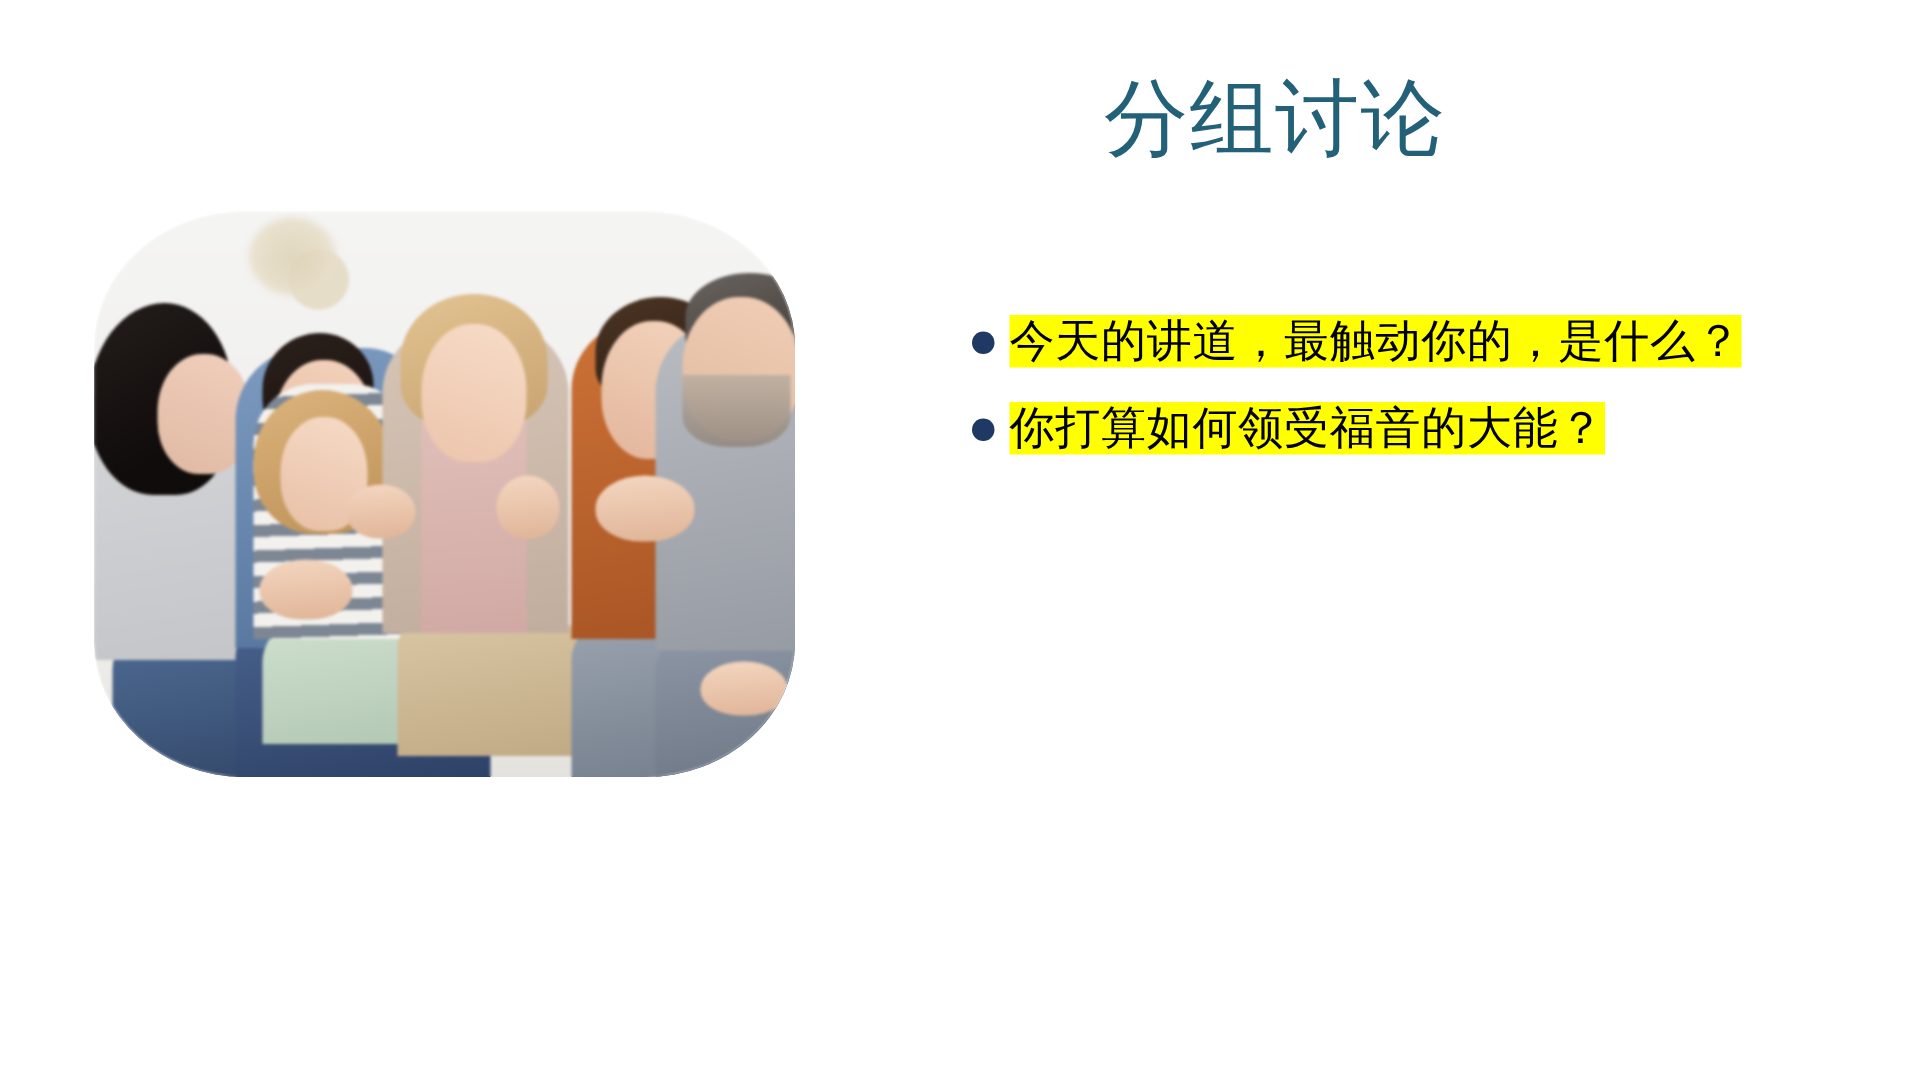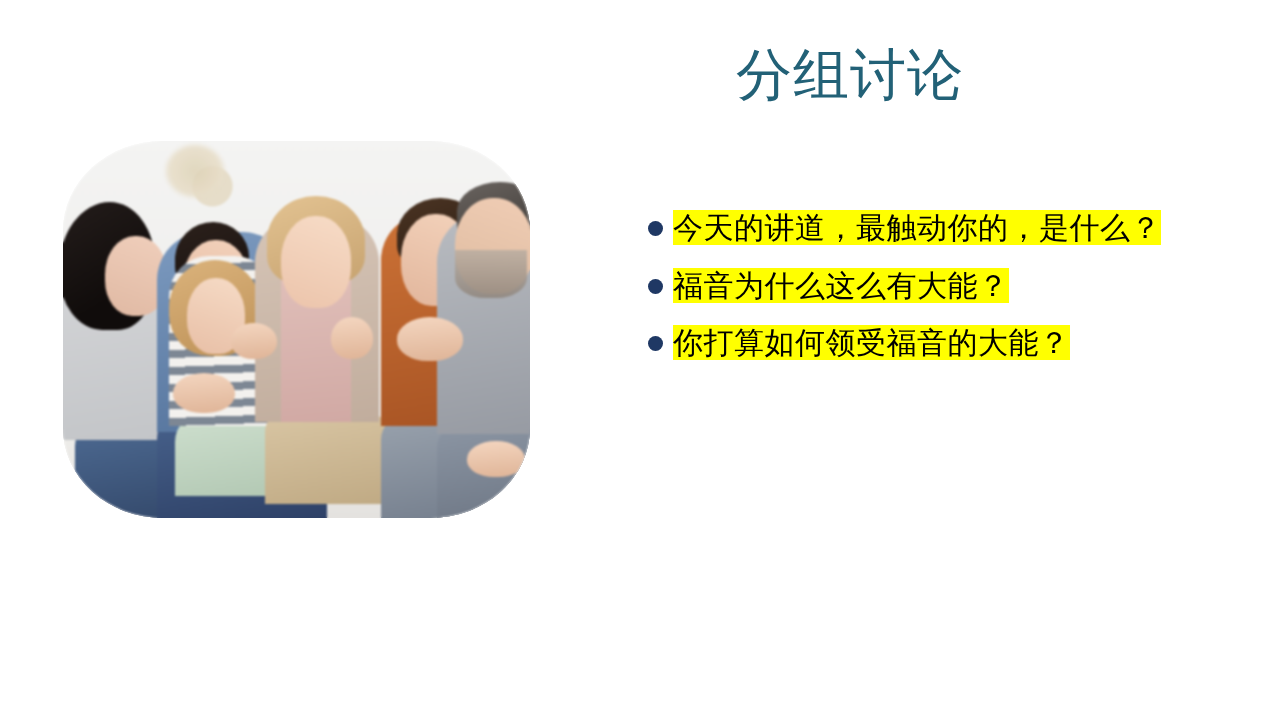--- a/index.html
+++ b/index.html
@@ -28,21 +28,21 @@
     left: 620px;
     top: 48px;
     width: 460px;
     text-align: center;
     color: #226177;
     font-size: 56px;
     line-height: 1.12;
     font-weight: 400;
     letter-spacing: 1px;
     white-space: nowrap;
-    font-family: Liberation Mono, monospace;
+    font-family: Liberation Sans, sans-serif;
   }
 
   
   .picture-frame {
     position: absolute;
     left: 63px;
     top: 141px;
     width: 467px;
     height: 377px;
     border-radius: 100px / 90px;
@@ -262,24 +262,20 @@
     </div>
   </div>
 
   <div class="body-text">
 
     <div class="bullet-row">
       <span class="bullet-marker"></span>
       <div class="bullet-text"><span>今天的讲道，最触动你的，是什么？</span></div>
     </div>
 
-    <div class="bullet-row">
-      <span class="bullet-marker"></span>
-      <div class="bullet-text"><span>福音为什么这么有大能？</span></div>
-    </div>
 
     <div class="bullet-row">
       <span class="bullet-marker"></span>
       <div class="bullet-text"><span>你打算如何领受福音的大能？</span></div>
     </div>
 
   </div>
 
 </div>
 

